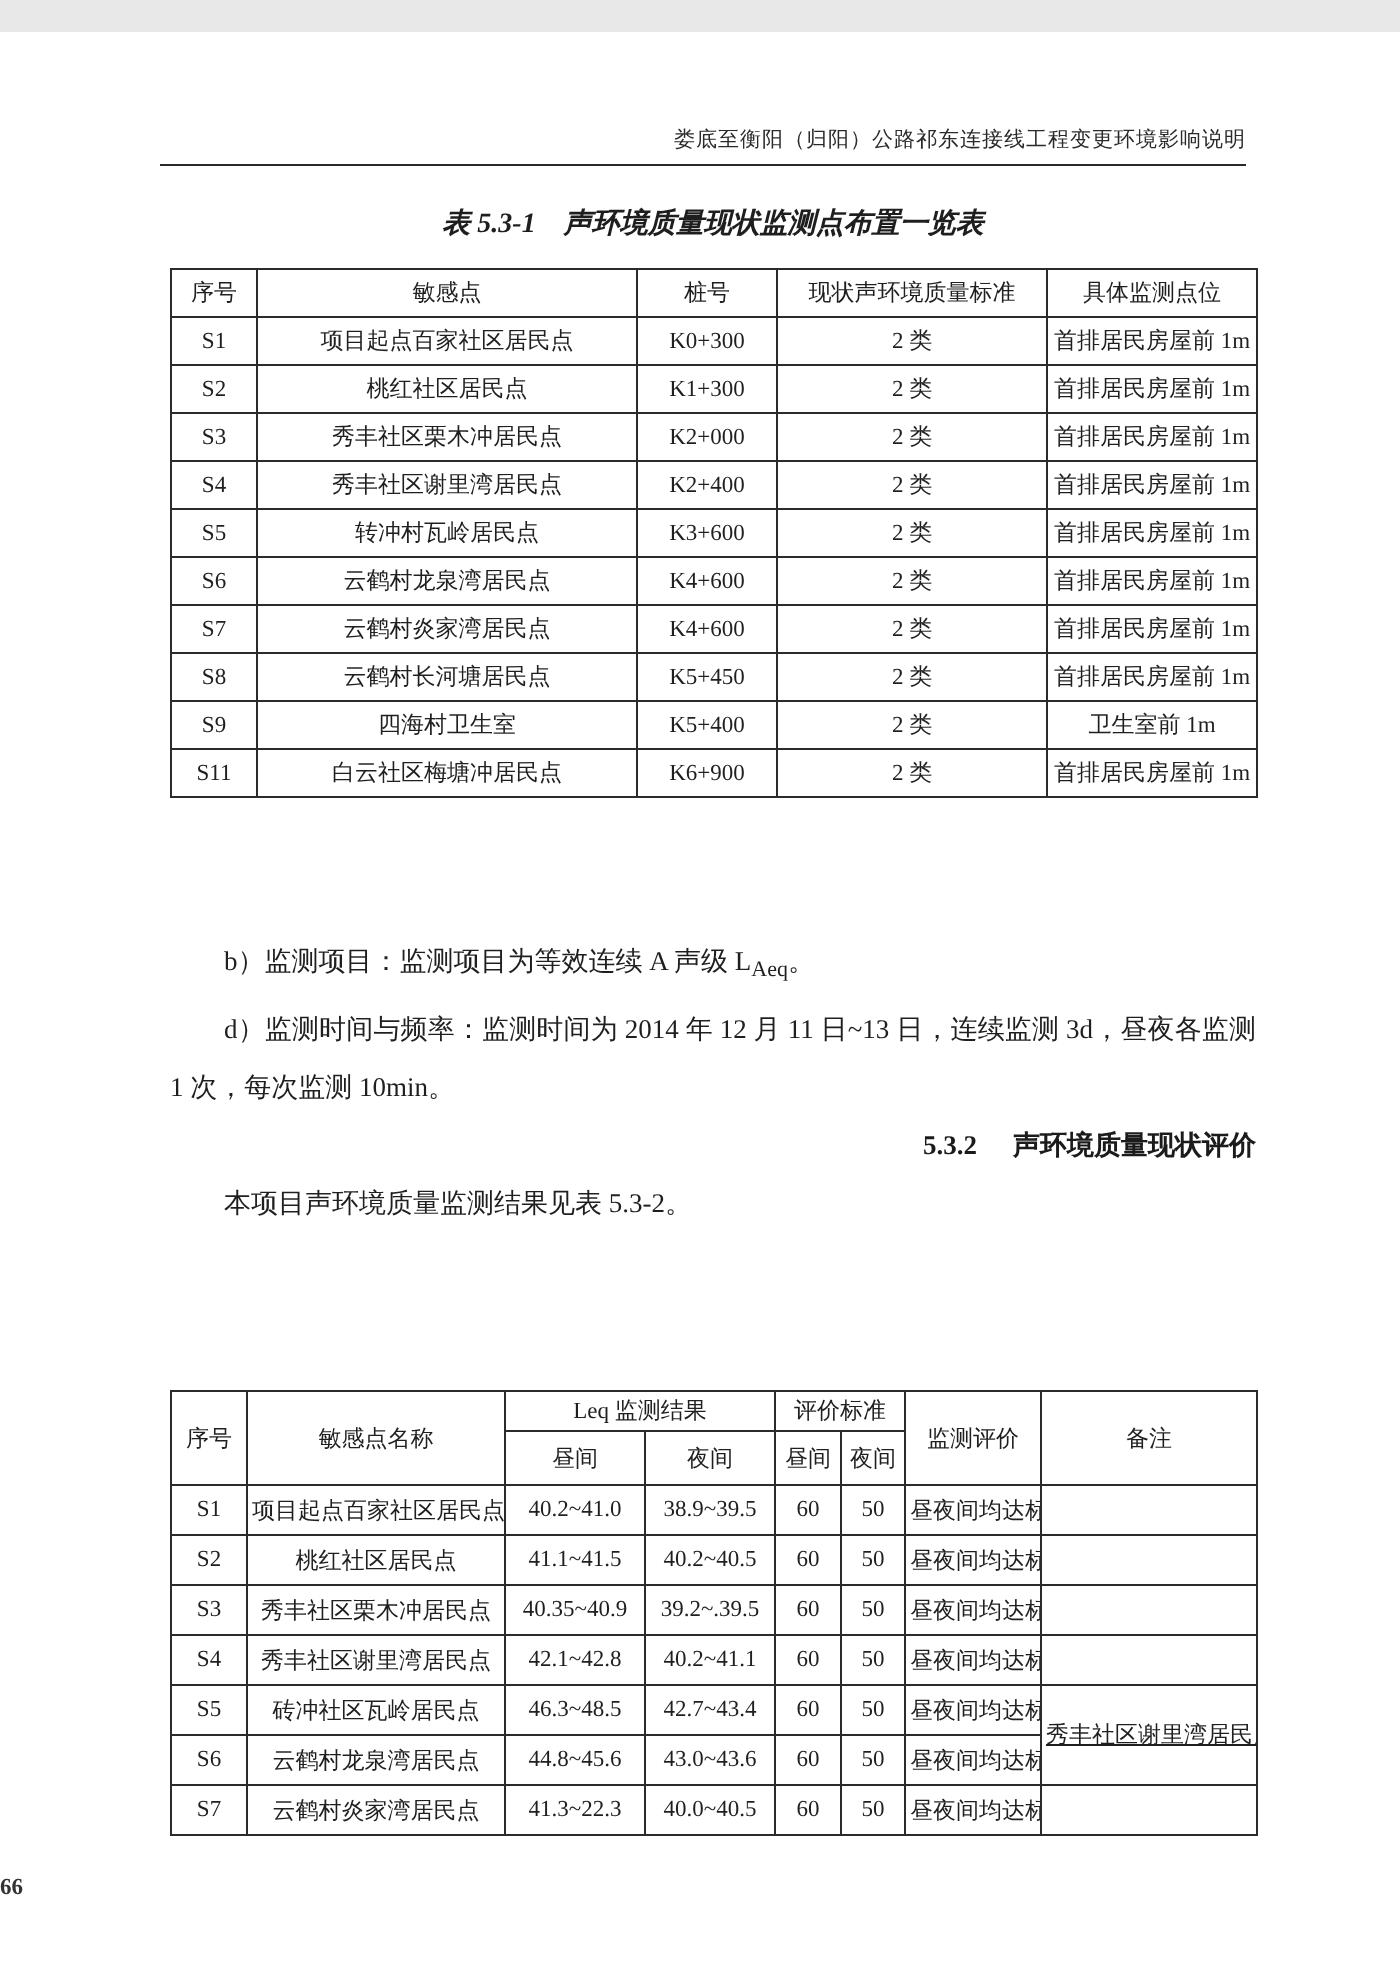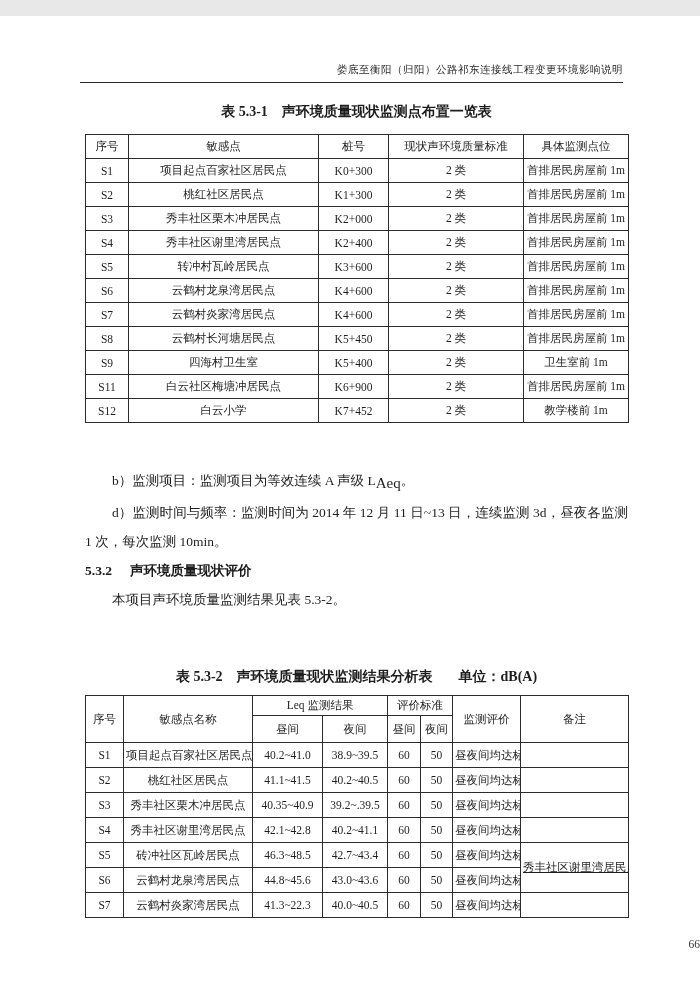--- a/index.html
+++ b/index.html
@@ -11,21 +11,21 @@
   .running-header{
     position:absolute;top:47px;left:85px;width:538px;
     text-align:right;font-size:10.5px;color:#2a2a2a;letter-spacing:.5px;
   }
   .header-rule{
     position:absolute;top:66px;left:80px;width:543px;height:0;
     border-top:1.5px solid #2a2a2a;
   }
   .caption{
     position:absolute;left:85px;width:543px;text-align:center;
-    font-weight:bold;font-size:14px;color:#1e1e1e;white-space:nowrap;
+    font-weight:bold;font-size:14px;color:#1e1e1e;white-space:nowrap;font-style:italic;
   }
   .caption .cap-label{margin-right:14px;}
   .caption .cap-unit{margin-left:26px;}
   #caption-1{top:87px;}
   #caption-2{top:652px;}
   table{
     position:absolute;left:85px;width:543px;border-collapse:collapse;
     table-layout:fixed;font-size:11.5px;color:#1f1f1f;
   }
   #table1{top:118px;}
@@ -37,29 +37,30 @@
   #table1 th,#table1 td{height:23px;}
   #table2 thead tr:first-child th{height:19px;}
   #table2 thead tr:last-child th{height:26px;}
   #table2 tbody td{height:24px;}
   .u{text-decoration:underline;}
   .textflow{
     position:absolute;top:450px;left:85px;width:543px;
     font-size:13.5px;line-height:29px;color:#1f1f1f;
   }
   .textflow p{margin:0;text-indent:2em;text-align:justify;}
-  sub{font-size:15px;vertical-align:-3px;letter-spacing:0;}
+  sub{font-size:11px;vertical-align:-3px;letter-spacing:0;}
   .section-heading{
     margin:0;font-size:13.5px;font-weight:bold;color:#1b1b1b;
     line-height:29px;
+    text-align:right;
   }
   .section-heading .sec-num{margin-right:18px;}
   .page-number{
-    position:absolute;top:922px;left:0;width:700px;text-align:right;
-    font-size:11.5px;color:#333;
+    position:absolute;top:922px;left:0;width:700px;text-align:left;
+    font-size:11.5px;color:#333;font-weight:bold;
   }
 </style>
 </head>
 <body>
 
 <div class="page">
 
   <div class="running-header">
     <span>娄底至衡阳（归阳）公路祁东连接线工程变更环境影响说明</span>
   </div>
@@ -150,42 +151,32 @@
           <td>2 类</td>
           <td>卫生室前 1m</td>
         </tr>
         <tr>
           <td>S11</td>
           <td>白云社区梅塘冲居民点</td>
           <td>K6+900</td>
           <td>2 类</td>
           <td>首排居民房屋前 1m</td>
         </tr>
-        <tr>
-          <td>S12</td>
-          <td>白云小学</td>
-          <td>K7+452</td>
-          <td>2 类</td>
-          <td>教学楼前 1m</td>
-        </tr>
       </tbody>
     </table>
 
   <div class="textflow">
     <p><span>b）监测项目：监测项目为等效连续 A 声级 L</span><sub>Aeq</sub><span>。</span></p>
     <p>d）监测时间与频率：监测时间为 2014 年 12 月 11 日~13 日，连续监测 3d，昼夜各监测 1 次，每次监测 10min。</p>
     <h3 class="section-heading">
       <span class="sec-num">5.3.2</span><span>声环境质量现状评价</span>
     </h3>
     <p>本项目声环境质量监测结果见表 5.3-2。</p>
   </div>
 
-  <div class="caption" id="caption-2">
-    <span class="cap-label">表 5.3-2</span><span>声环境质量现状监测结果分析表</span><span class="cap-unit">单位：dB(A)</span>
-  </div>
 
   <table id="table2">
       <colgroup>
         <col style="width: 38px;">
         <col style="width: 129px;">
         <col style="width: 70px;">
         <col style="width: 65px;">
         <col style="width: 33px;">
         <col style="width: 32px;">
         <col style="width: 68px;">

